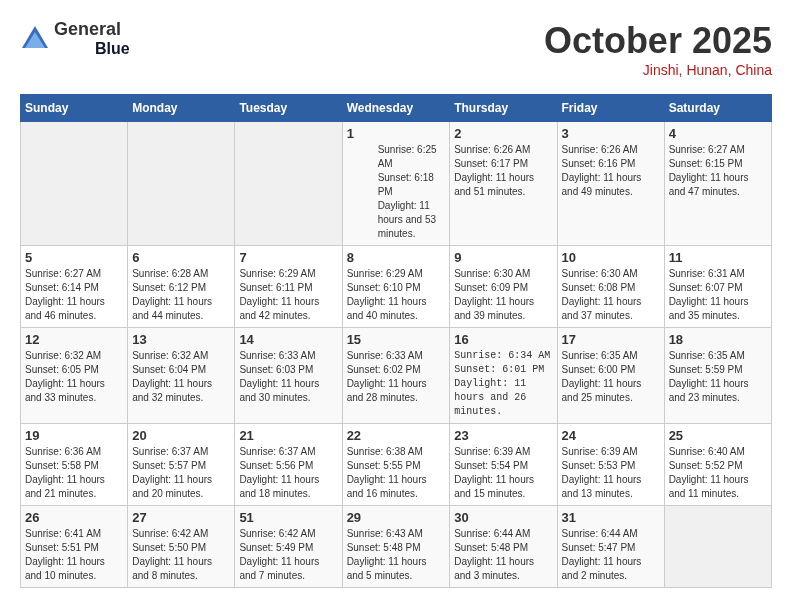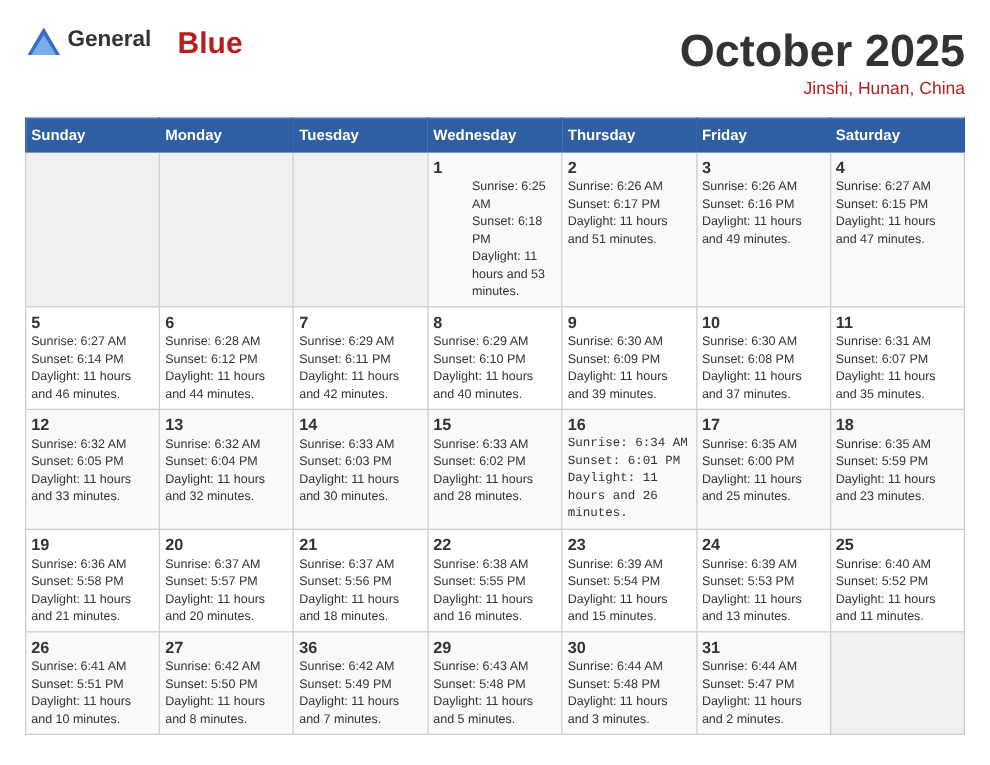--- a/index.html
+++ b/index.html
@@ -15,33 +15,33 @@
       justify-content: space-between;
       align-items: flex-start;
       margin-bottom: 16px;
     }
     .logo {
       display: flex;
       align-items: center;
     }
     .logo-text {
       display: flex;
-      flex-direction: row;
+      flex-direction: column;
       line-height: 1.1;
-      gap: 21px;
     }
     .logo-general {
       font-size: 18px;
       font-weight: bold;
       color: #333;
     }
     .logo-blue {
-      font-size: 24px;
-      font-weight: bold;
-      color: #b91c1c;
+      font-size: 16px;
+      font-weight: bold;
+      color: #0f172a;
+      margin-left: 41px;
     }
     .logo-icon {
       width: 30px;
       height: 30px;
       margin-right: 4px;
     }
     .title-block {
       text-align: right;
     }
     .month-title {
@@ -295,21 +295,21 @@
 Sunset: 5:51 PM
 Daylight: 11 hours and 10 minutes.</div>
         </td>
         <td>
           <div class="day-num">27</div>
           <div class="day-info" style="white-space: pre-line;">Sunrise: 6:42 AM
 Sunset: 5:50 PM
 Daylight: 11 hours and 8 minutes.</div>
         </td>
         <td>
-          <div class="day-num">36</div>
+          <div class="day-num">51</div>
           <div class="day-info" style="white-space: pre-line;">Sunrise: 6:42 AM
 Sunset: 5:49 PM
 Daylight: 11 hours and 7 minutes.</div>
         </td>
         <td>
           <div class="day-num">29</div>
           <div class="day-info" style="white-space: pre-line;">Sunrise: 6:43 AM
 Sunset: 5:48 PM
 Daylight: 11 hours and 5 minutes.</div>
         </td>

